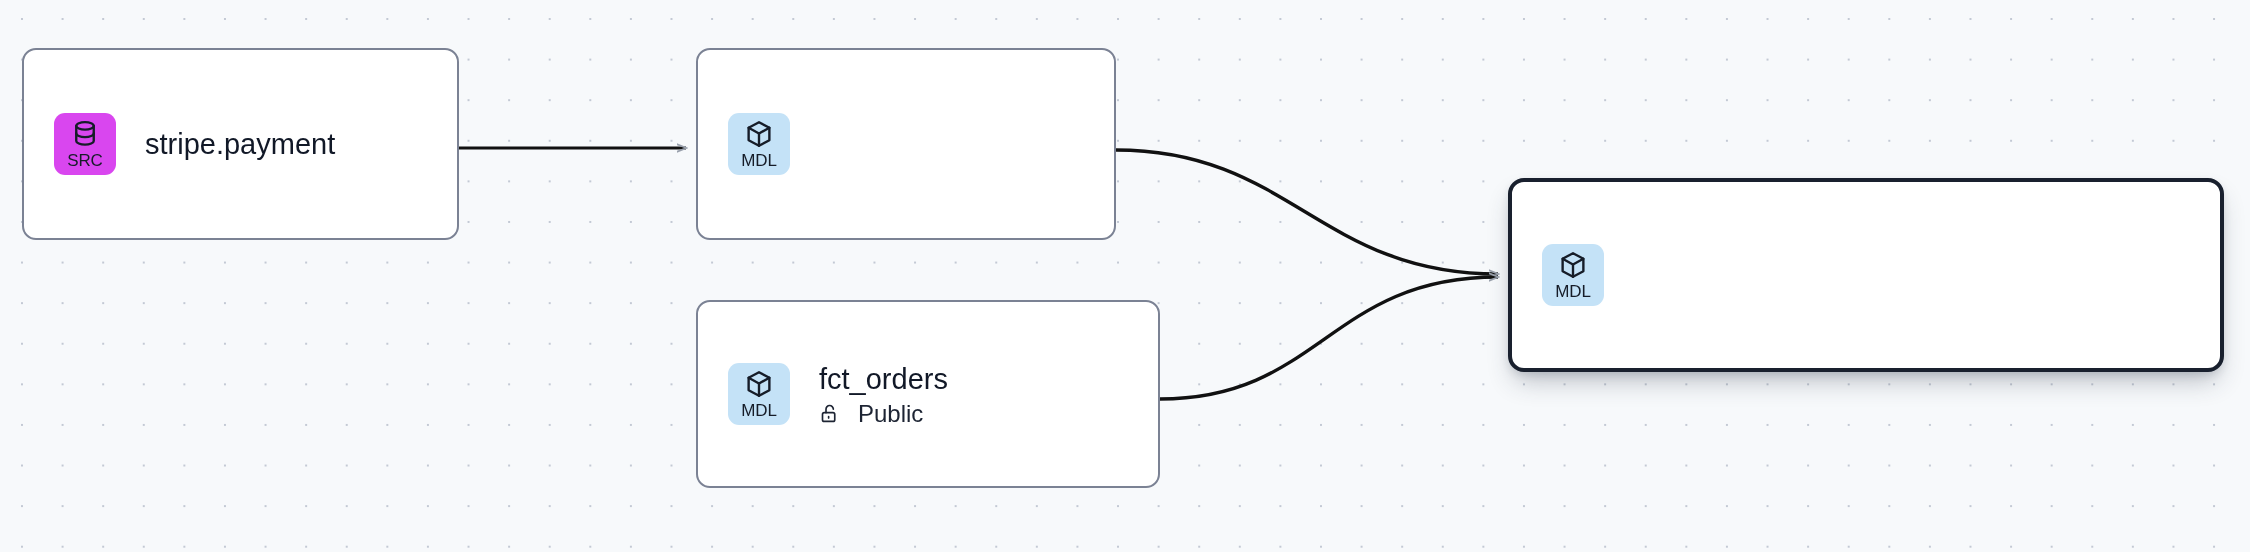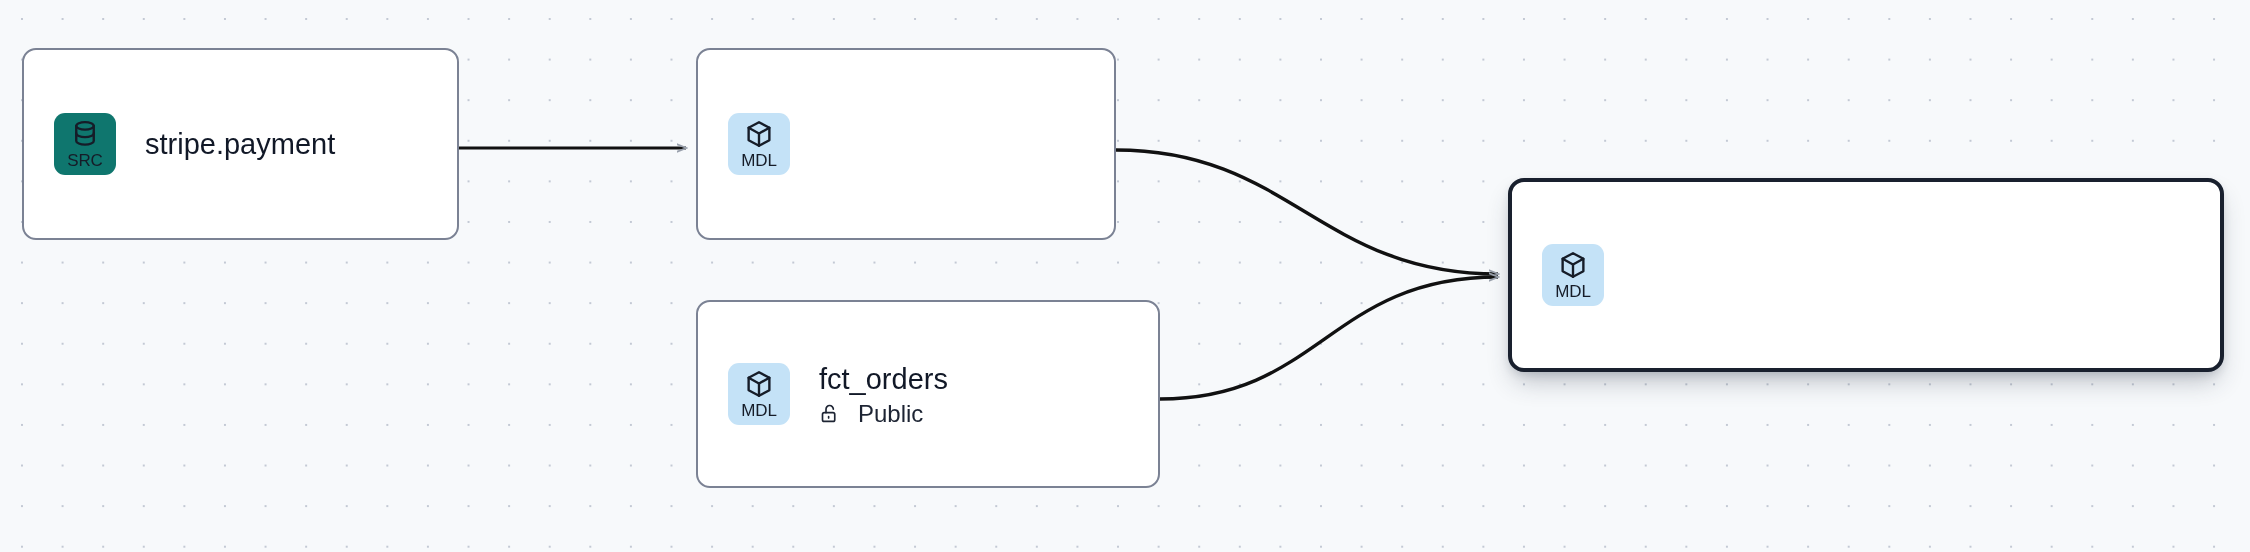--- a/index.html
+++ b/index.html
@@ -54,21 +54,21 @@
     width: 62px;
     height: 62px;
     border-radius: 11px;
     display: flex;
     flex-direction: column;
     align-items: center;
     justify-content: center;
     flex: 0 0 auto;
     gap: 1px;
   }
-  .badge.src { background: #0f766e; align-items: center; }
+  .badge.src { background: #d946ef; align-items: center; }
   .badge.mdl { background: #c4e2f7; justify-content: center; }
 
   .badge svg { display: block; }
 
   .badge-text {
     font-size: 17px;
     line-height: 17px;
     color: #161c28;
     font-family: "Liberation Sans", sans-serif;
     letter-spacing: -0.2px;

